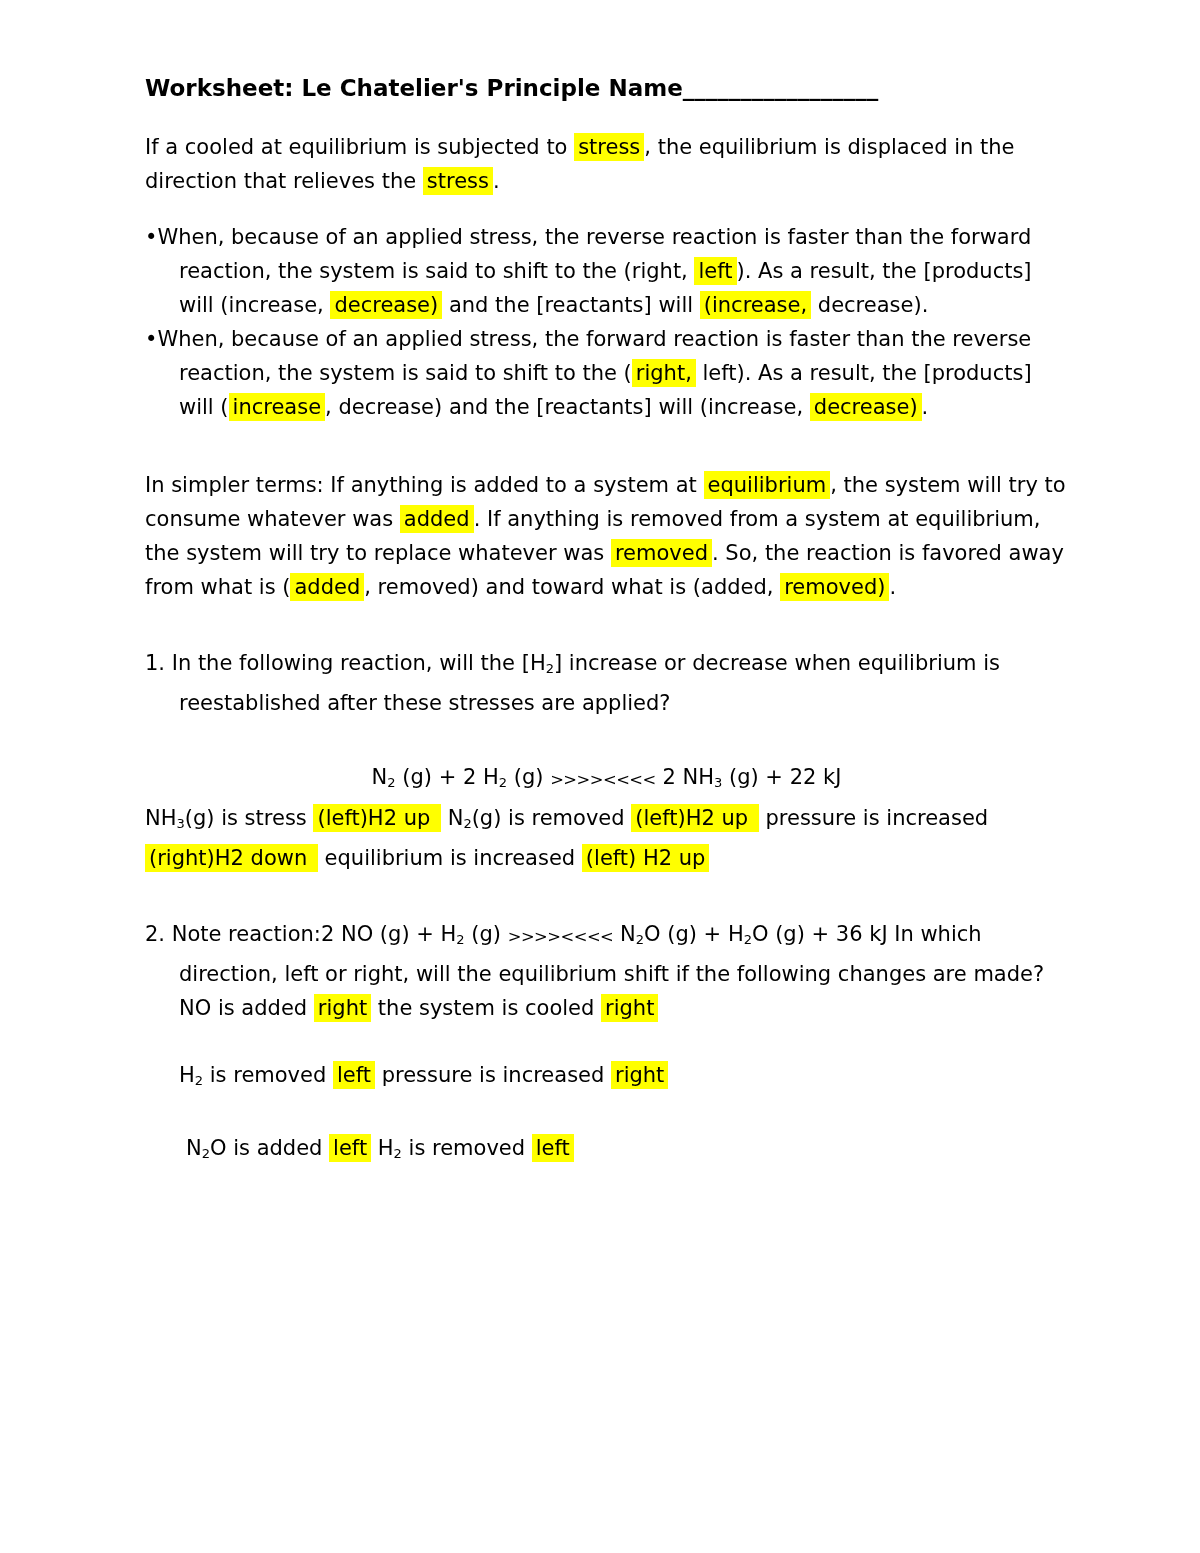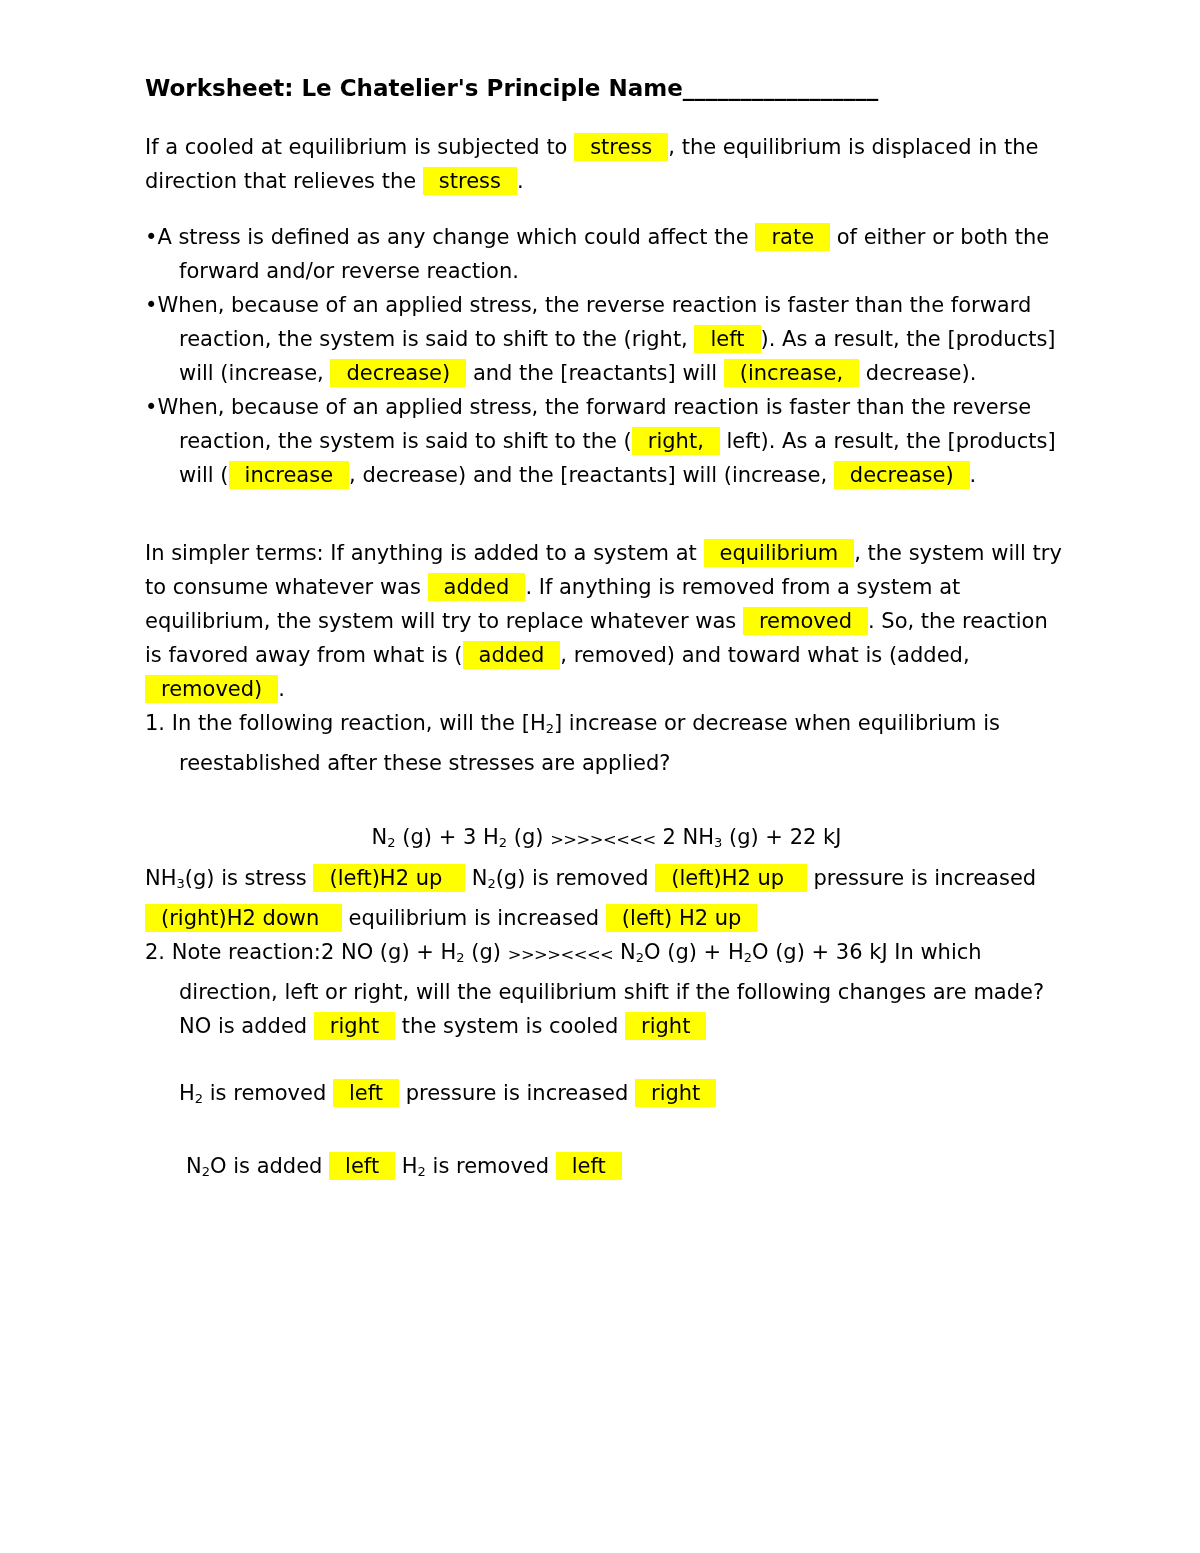--- a/index.html
+++ b/index.html
@@ -29,21 +29,21 @@
     white-space: pre-wrap;
   }
   .para {
     margin: 0;
     font-size: 21px;
     line-height: 34px;
     white-space: pre-wrap;
   }
   .hl {
     background: var(--hl, #ffff00);
-    padding: 2px 16px;
+    padding: 2px 4px;
   }
   .sub {
     font-size: 0.62em;
     vertical-align: -0.25em;
   }
   .arrows {
     font-size: 0.78em;
     vertical-align: -0.06em;
     letter-spacing: -0.5px;
   }
@@ -55,20 +55,21 @@
   }
   ul.bullets li {
     padding-left: 34px;
     text-indent: -34px;
   }
   ul.bullets li::before { content: "\2022 "; }
   .simpler { margin-top: 44px; }
   .q-prompt {
     padding-left: 34px;
     text-indent: -34px;
+    margin-top: 42px;
   }
   .equation {
     text-align: center;
     margin-top: 40px;
   }
   .q2-answers {
     padding-left: 34px;
   }
   .ans-line { margin-bottom: 33px; }
   .ans-line-3 { padding-left: 7px; }
@@ -76,30 +77,29 @@
 </head>
 <body>
 
 <div class="page">
 
   <h1 class="title"><span>Worksheet: Le Chatelier's Principle Name_________________</span></h1>
 
   <p class="para intro"><span>If a cooled at equilibrium is subjected to </span><span class="hl">stress</span><span>, the equilibrium is displaced in the direction that relieves the </span><span class="hl">stress</span><span>.</span></p>
 
   <ul class="bullets">
-    <li class="para"><span>A stress is defined as any change which could affect the </span><span class="hl">rate</span><span> of either or both the forward and/or reverse reaction.</span></li>
     <li class="para"><span>When, because of an applied stress, the reverse reaction is faster than the forward reaction, the system is said to shift to the (right, </span><span class="hl">left</span><span>). As a result, the [products] will (increase, </span><span class="hl">decrease)</span><span> and the [reactants] will </span><span class="hl">(increase,</span><span> decrease).</span></li>
     <li class="para"><span>When, because of an applied stress, the forward reaction is faster than the reverse reaction, the system is said to shift to the (</span><span class="hl">right,</span><span> left). As a result, the [products] will (</span><span class="hl">increase</span><span>, decrease) and the [reactants] will (increase, </span><span class="hl">decrease)</span><span>.</span></li>
   </ul>
 
   <p class="para simpler"><span>In simpler terms: If anything is added to a system at </span><span class="hl">equilibrium</span><span>, the system will try to consume whatever was </span><span class="hl">added</span><span>. If anything is removed from a system at equilibrium, the system will try to replace whatever was </span><span class="hl">removed</span><span>. So, the reaction is favored away from what is (</span><span class="hl">added</span><span>, removed) and toward what is (added, </span><span class="hl">removed)</span><span>.</span></p>
 
   <div class="para q-prompt"><span>1. In the following reaction, will the [H</span><span class="sub">2</span><span>] increase or decrease when equilibrium is reestablished after these stresses are applied?</span></div>
 
-  <div class="para equation"><span>N</span><span class="sub">2</span><span> (g) + 3 H</span><span class="sub">2</span><span> (g) </span><span class="arrows">&gt;&gt;&gt;&gt;&lt;&lt;&lt;&lt;</span><span> 2 NH</span><span class="sub">3</span><span> (g) + 22 kJ</span></div>
+  <div class="para equation"><span>N</span><span class="sub">2</span><span> (g) + 2 H</span><span class="sub">2</span><span> (g) </span><span class="arrows">&gt;&gt;&gt;&gt;&lt;&lt;&lt;&lt;</span><span> 2 NH</span><span class="sub">3</span><span> (g) + 22 kJ</span></div>
 
   <p class="para"><span>NH</span><span class="sub">3</span><span>(g) is stress </span><span class="hl">(left)H2 up </span><span> N</span><span class="sub">2</span><span>(g) is removed </span><span class="hl">(left)H2 up </span><span> pressure is increased </span><span class="hl">(right)H2 down </span><span> equilibrium is increased </span><span class="hl">(left) H2 up</span></p>
 
   <div class="para q-prompt"><span>2. Note reaction:2 NO (g) + H</span><span class="sub">2</span><span> (g) </span><span class="arrows">&gt;&gt;&gt;&gt;&lt;&lt;&lt;&lt;</span><span> N</span><span class="sub">2</span><span>O (g) + H</span><span class="sub">2</span><span>O (g) + 36 kJ In which direction, left or right, will the equilibrium shift if the following changes are made?</span></div>
 
   <div class="q2-answers">
     <div class="para ans-line"><span>NO is added </span><span class="hl">right</span><span> the system is cooled </span><span class="hl">right</span></div>
     <div class="para ans-line"><span>H</span><span class="sub">2</span><span> is removed </span><span class="hl">left</span><span> pressure is increased </span><span class="hl">right</span></div>
     <div class="para ans-line ans-line-3"><span>N</span><span class="sub">2</span><span>O is added </span><span class="hl">left</span><span> H</span><span class="sub">2</span><span> is removed </span><span class="hl">left</span></div>
   </div>

